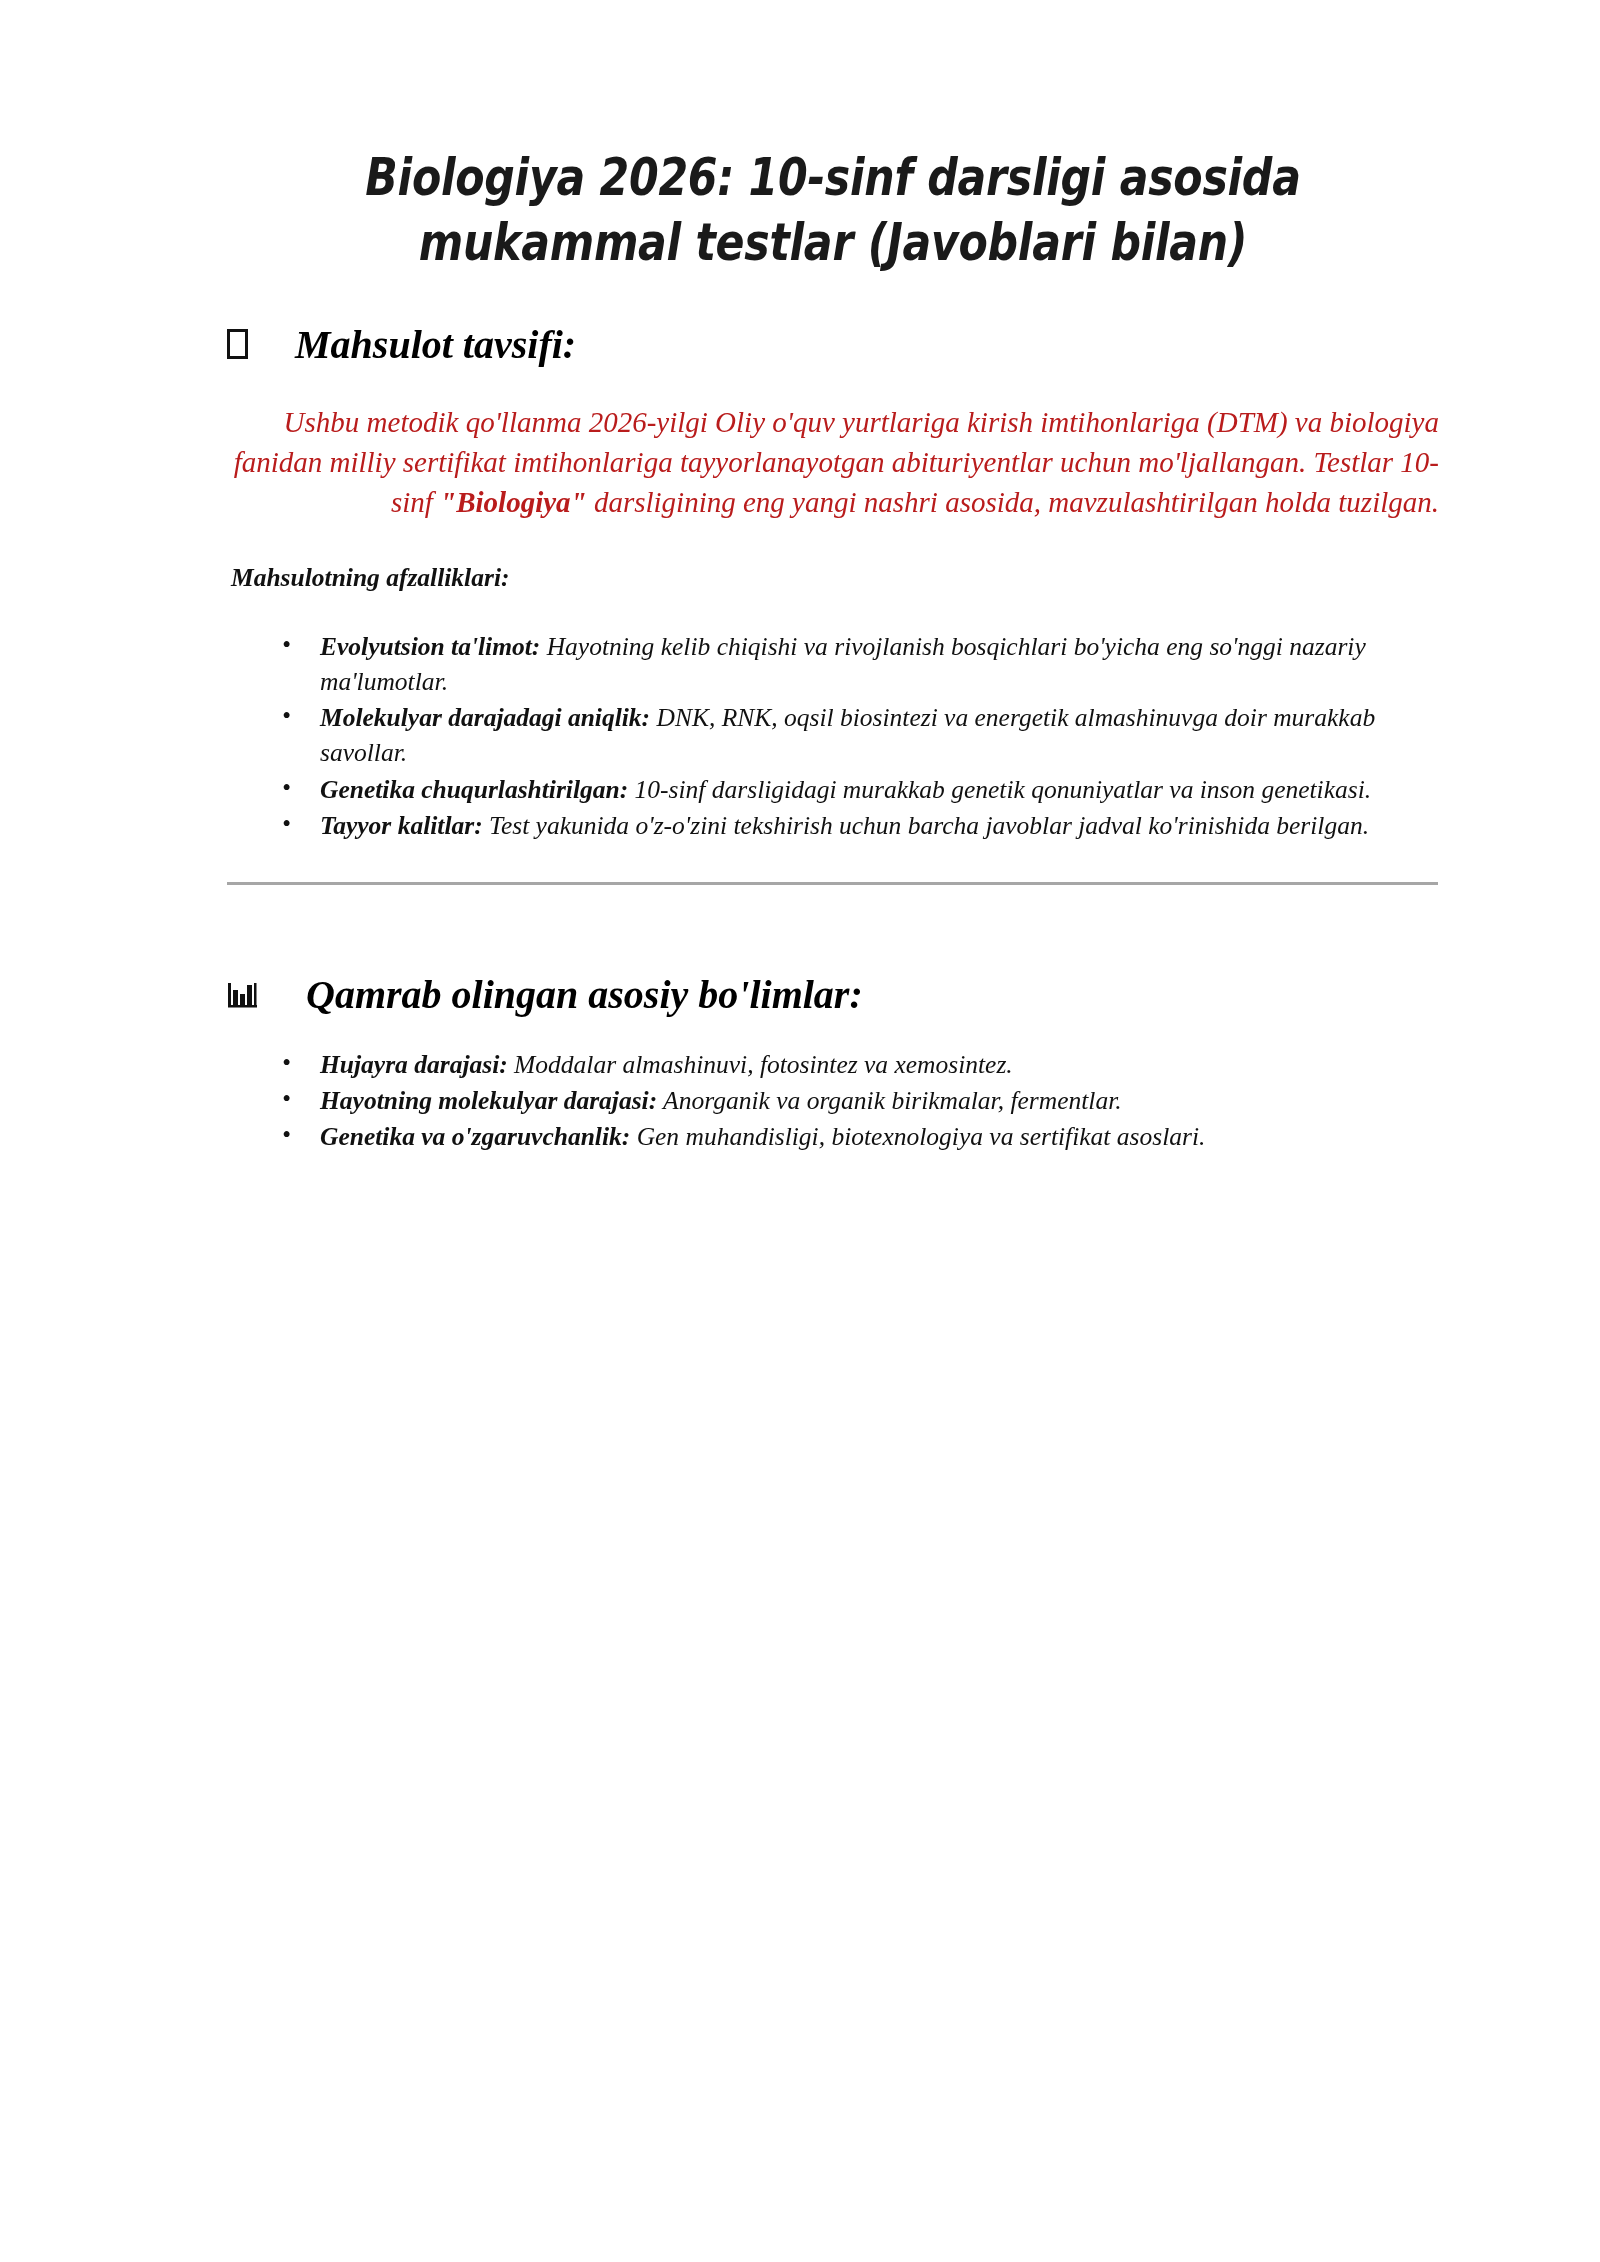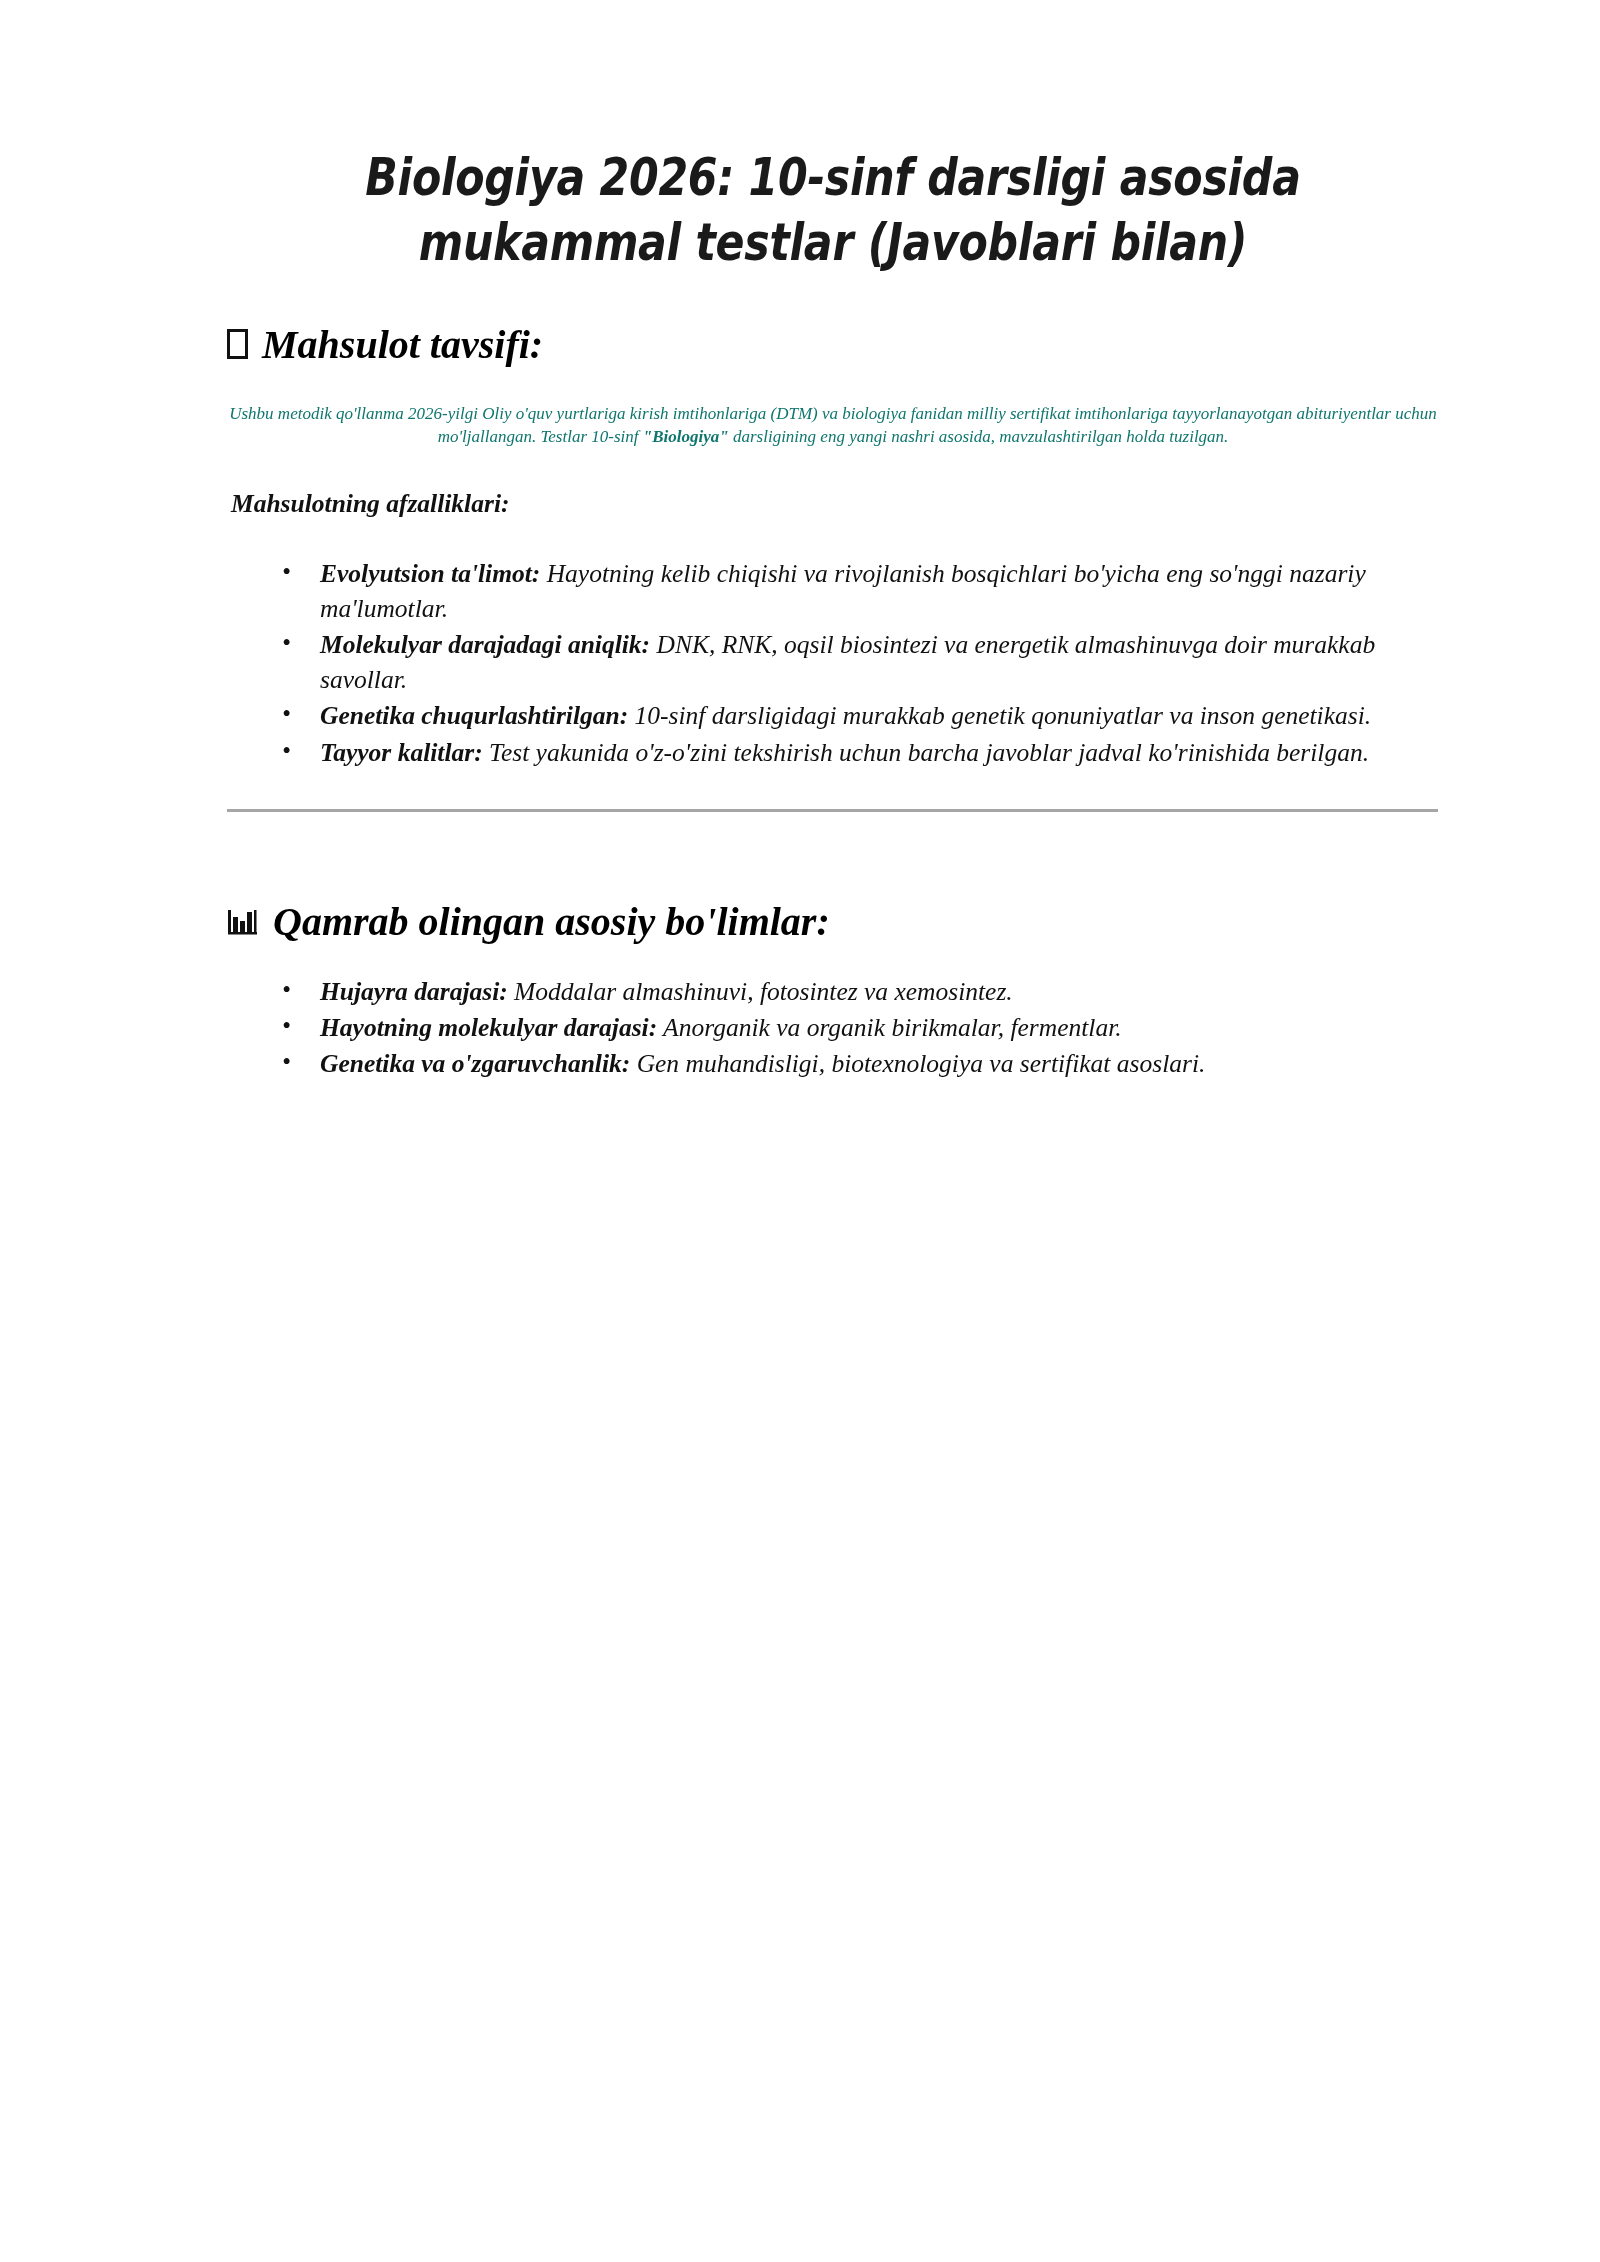--- a/index.html
+++ b/index.html
@@ -48,21 +48,21 @@
     line-height: 1.2;
     color: #000000;
     margin: 0;
     display: flex;
     align-items: baseline;
     gap: 14px;
   }
   .heading-1 { margin-top: 45px; }
   .heading-2 { margin-top: 0; }
 
-  .heading-text { white-space: nowrap; }
+  .heading-text { white-space: nowrap; margin-left: 33px; }
 
   
   .tofu-icon {
     display: inline-block;
     width: 21px;
     height: 30px;
     border: 3px solid #111111;
     box-sizing: border-box;
     position: relative;
     top: 1px;
@@ -76,26 +76,26 @@
     height: 30px;
     position: relative;
     top: 2px;
     flex: 0 0 auto;
   }
   .barchart-icon svg { display: block; }
 
   
   .body-para {
     font-family: "Liberation Serif", "DejaVu Serif", serif;
-    font-size: 17px;
+    font-size: 29px;
     line-height: 1.38;
-    color: #0f766e;
+    color: #b91c1c;
     margin: 0;
     padding-top: 33px;
-    text-align: center;
+    text-align: right;
   }
   .body-para b { font-weight: bold; }
 
   .sub-bold {
     font-family: "Liberation Serif", "DejaVu Serif", serif;
     font-size: 25.5px;
     font-weight: bold;
     line-height: 1.38;
     color: #111111;
     margin: 4px;

